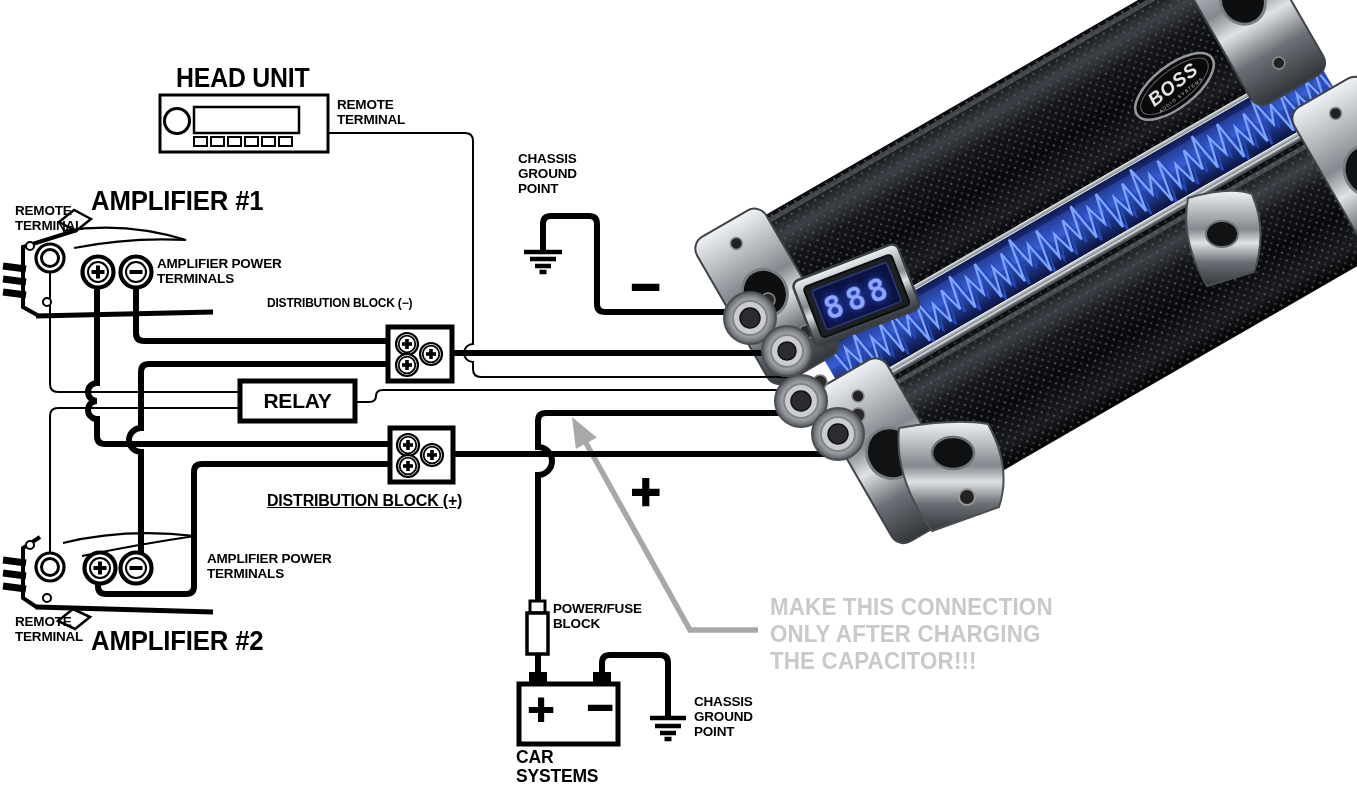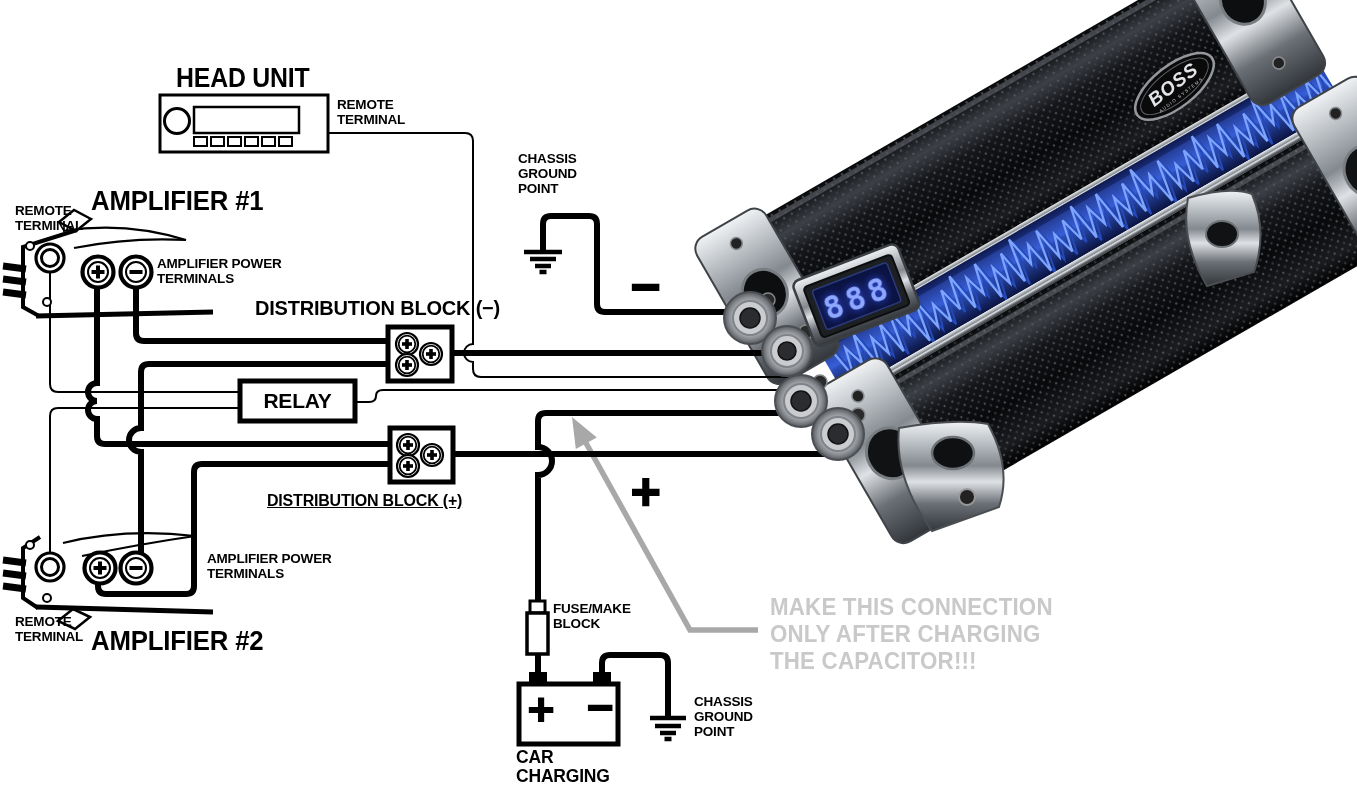--- a/index.html
+++ b/index.html
@@ -294,35 +294,35 @@
 </svg>
 
 <div class="lbl big" style="left:176px;top:64px;font-size:27px;">HEAD UNIT</div>
 <div class="lbl" style="left:337px;top:98px;font-size:13.5px;">REMOTE
 TERMINAL</div>
 <div class="lbl big" style="left:91px;top:186px;font-size:28px;">AMPLIFIER #1</div>
 <div class="lbl" style="left:15px;top:204px;font-size:13.5px;">REMOTE
 TERMINAL</div>
 <div class="lbl" style="left:157px;top:257px;font-size:13.5px;">AMPLIFIER POWER
 TERMINALS</div>
-<div class="lbl" style="left:255px;top:297px;font-size:20px;">DISTRIBUTION BLOCK (−)</div>
+<div class="lbl" style="left:267px;top:297px;font-size:12px;">DISTRIBUTION BLOCK (−)</div>
 <div class="lbl ctr" style="left:240px;top:389px;width:115px;font-size:21px;">RELAY</div>
 <div class="lbl" style="left:267px;top:492px;font-size:16px;text-decoration:underline;">DISTRIBUTION BLOCK (+)</div>
 <div class="lbl" style="left:518px;top:152px;font-size:13.5px;">CHASSIS
 GROUND
 POINT</div>
 <div class="lbl" style="left:207px;top:552px;font-size:13.5px;">AMPLIFIER POWER
 TERMINALS</div>
 <div class="lbl" style="left:15px;top:615px;font-size:13.5px;">REMOTE
 TERMINAL</div>
 <div class="lbl big" style="left:91px;top:626px;font-size:28px;">AMPLIFIER #2</div>
-<div class="lbl" style="left:553px;top:602px;font-size:13.5px;">FUSE/MAKE
+<div class="lbl" style="left:553px;top:602px;font-size:13.5px;">POWER/FUSE
 BLOCK</div>
 <div class="lbl" style="left:516px;top:748px;font-size:17.5px;">CAR
-CHARGING</div>
+SYSTEMS</div>
 <div class="lbl" style="left:694px;top:695px;font-size:13.5px;">CHASSIS
 GROUND
 POINT</div>
 <div class="lbl warn" style="left:770px;top:593px;font-size:24px;">MAKE THIS CONNECTION
 ONLY AFTER CHARGING
 THE CAPACITOR!!!</div>
 
 </div>
 
 </body></html>

